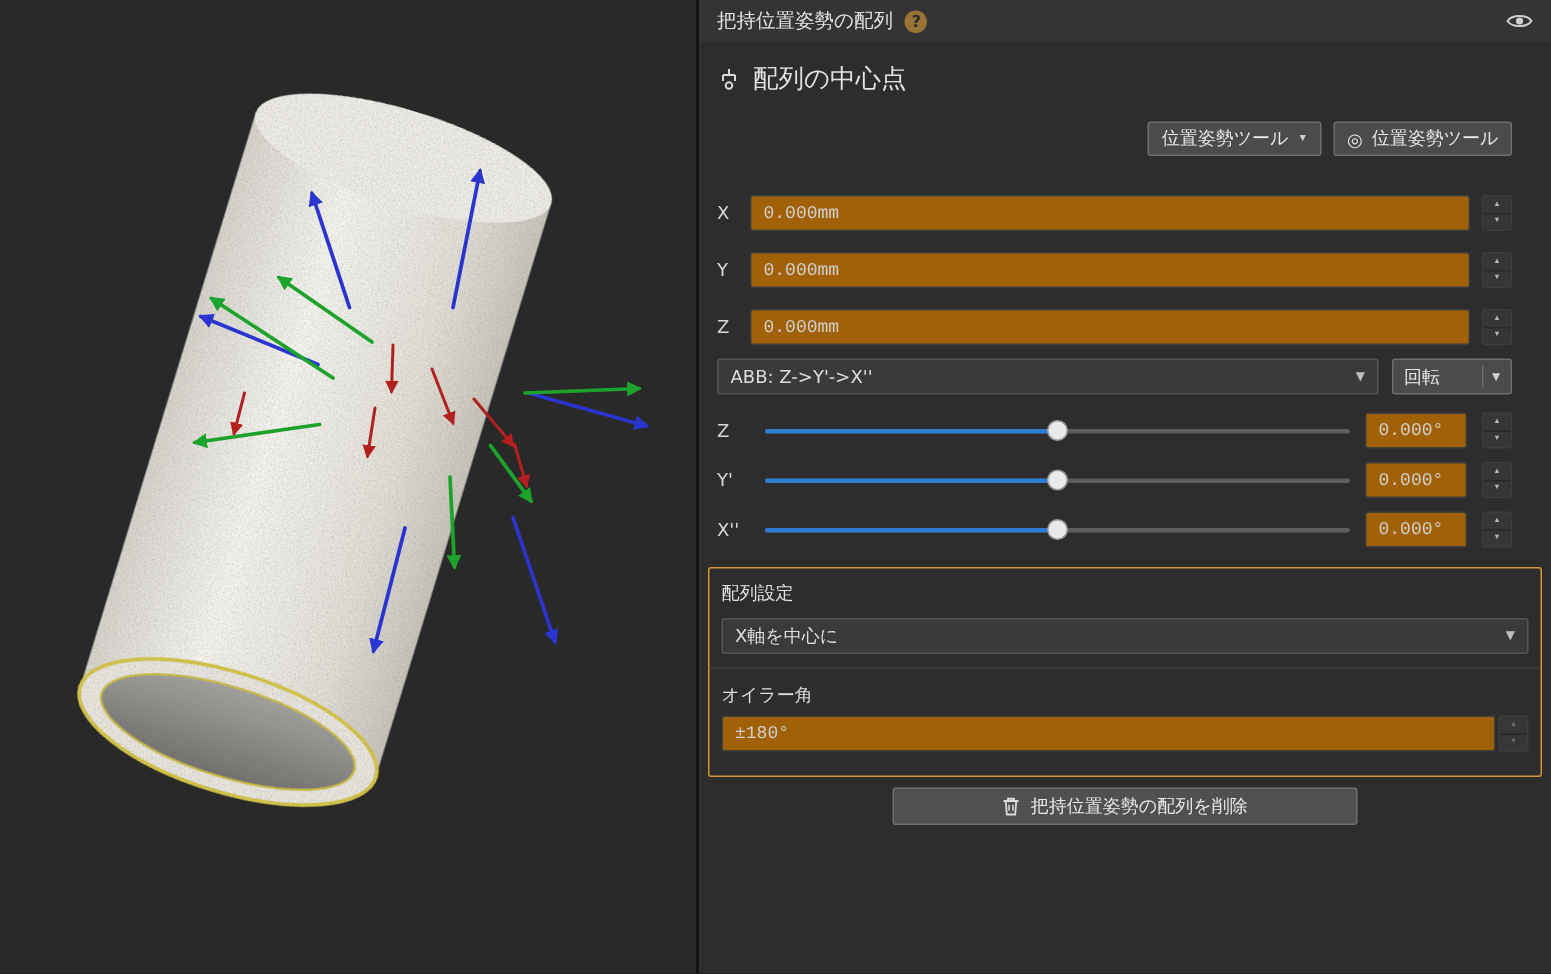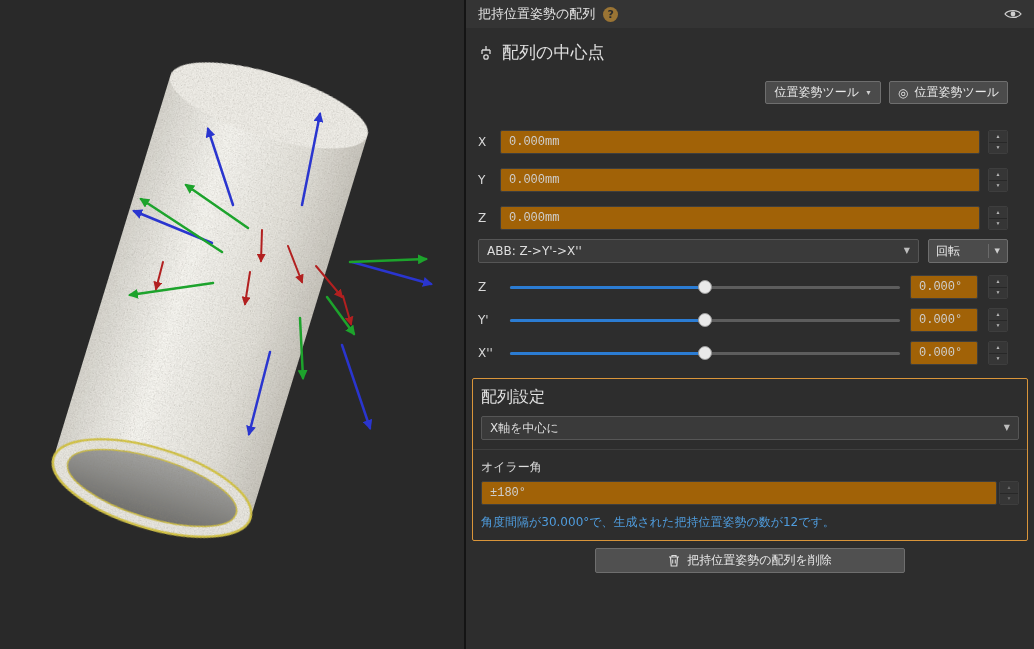--- a/index.html
+++ b/index.html
@@ -61,21 +61,21 @@
   .slider-row.first{margin-top:12px;}
   .slider-row .lbl{width:22px;color:#d8d8d8;}
   .slider{flex:1;height:14px;position:relative;cursor:pointer;}
   .slider .track{position:absolute;top:6px;left:0;right:0;height:3px;background:#5d5d5d;border-radius:2px;}
   .slider .fill{position:absolute;top:6px;left:0;width:50%;height:3px;background:#2b7cd3;border-radius:2px;}
   .slider .handle{position:absolute;top:0;left:50%;margin-left:-7px;width:14px;height:14px;
     border-radius:50%;background:#e9e9e9;border:1px solid #9a9a9a;}
   .slider-val{width:68px;flex:none;}
 
   .array-box{margin:13px 6px 0;border:1px solid #d9953a;border-radius:2px;padding:8px 8px 9px;background:#2d2d2d;}
-  .array-title{font-size:16px;color:#e2e2e2;margin-bottom:8px;}
+  .array-title{font-size:12px;color:#e2e2e2;margin-bottom:8px;}
   .array-box .sep{height:1px;background:#3f3f3f;margin:9px -8px;}
   .mini-label{color:#dcdcdc;margin:0 0 5px;}
   .input-row{display:flex;align-items:center;gap:2px;margin-bottom:7px;}
   .info-text{color:#4f9cdd;margin-top:9px;font-size:12px;}
 
   .delete-row{display:flex;justify-content:center;margin-top:7px;}
   .delete-btn{height:25px;min-width:310px;background:#505050;border:1px solid #6e6e6e;border-radius:2px;
     color:#e8e8e8;font-size:12px;display:inline-flex;align-items:center;justify-content:center;gap:7px;
     padding:0 18px;cursor:pointer;}
 </style>
@@ -275,21 +275,20 @@
       </div>
       <div class="sep"></div>
       <div class="mini-label">オイラー角</div>
       <div class="input-row">
         <input class="field" value="±180°" style="">
         <span class="spinner dim">
           <button class="sp">▲</button>
           <button class="sp">▼</button>
         </span>
       </div>
-      <div class="info-text">角度間隔が30.000°で、生成された把持位置姿勢の数が12です。</div>
     </div>
 
     <div class="delete-row">
       <button class="delete-btn">
         <svg width="12" height="13" viewBox="0 0 12 13">
           <path d="M1 3h10M4 3V1.5h4V3M2.5 3l.7 9h5.6l.7-9" fill="none" stroke="#ddd" stroke-width="1.2"></path>
           <path d="M4.7 5.5v4M7.3 5.5v4" stroke="#ddd" stroke-width="1"></path>
         </svg>
         <span>把持位置姿勢の配列を削除</span>
       </button>

